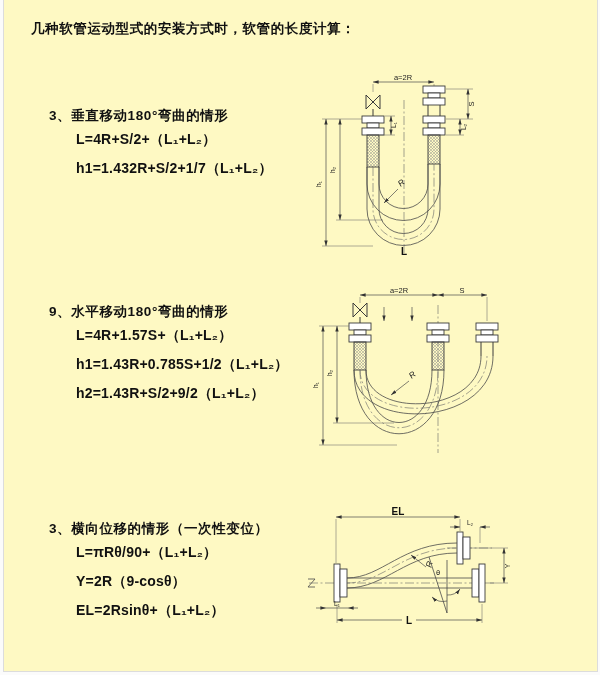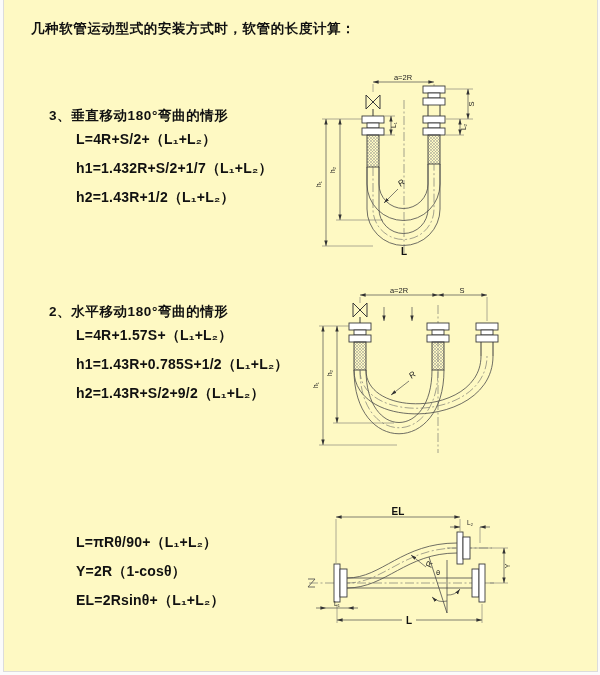--- a/index.html
+++ b/index.html
@@ -38,21 +38,20 @@
 <body>
 
 <div class="page">
 
   <div class="title">几种软管运动型式的安装方式时，软管的长度计算：</div>
 
   <div class="sec" style="left:45px;top:107px;">
     <p class="hd">3、垂直移动180°弯曲的情形</p>
     <p class="frm">L=4R+S/2+（L₁+L₂）</p>
     <p class="frm">h1=1.432R+S/2+1/7（L₁+L₂）</p>
-    <p class="frm">h2=1.43R+1/2（L₁+L₂）</p>
   </div>
 
   <svg class="dg" style="left:307px;top:72px;" width="270" height="185" viewBox="0 0 270 185">
     <defs>
       <marker id="ar1" markerWidth="9" markerHeight="7" refX="8" refY="3" orient="auto-start-reverse">
         <path d="M0,0.6 L8,3 L0,5.4 Z" fill="#333"></path>
       </marker>
       <pattern id="ht1" width="3" height="3" patternUnits="userSpaceOnUse">
         <path d="M0,3 L3,0 M0,0 L3,3" stroke="#888" stroke-width="0.45"></path>
       </pattern>
@@ -135,21 +134,21 @@
 
     <g>
       <line class="dim" x1="87" y1="117" x2="73" y2="131" marker-end="url(#ar1)"></line>
       <text class="tr" x="92" y="113" transform="rotate(-40 92 113)" text-anchor="middle">R</text>
     </g>
 
     <text class="tl" x="93" y="183" text-anchor="middle">L</text>
   </svg>
 
   <div class="sec" style="left:45px;top:303px;">
-    <p class="hd">2、水平移动180°弯曲的情形</p>
+    <p class="hd">9、水平移动180°弯曲的情形</p>
     <p class="frm">L=4R+1.57S+（L₁+L₂）</p>
     <p class="frm">h1=1.43R+0.785S+1/2（L₁+L₂）</p>
     <p class="frm">h2=1.43R+S/2+9/2（L₁+L₂）</p>
   </div>
 
   <svg class="dg" style="left:305px;top:283px;" width="285" height="180" viewBox="0 0 285 180">
     <defs>
       <marker id="ar2" markerWidth="9" markerHeight="7" refX="8" refY="3" orient="auto-start-reverse">
         <path d="M0,0.6 L8,3 L0,5.4 Z" fill="#333"></path>
       </marker>
@@ -222,22 +221,23 @@
       <text class="ts" x="23" y="90" transform="rotate(-90 23 90)" text-anchor="middle">h₂</text>
     </g>
 
     <g>
       <line class="dim" x1="100" y1="98" x2="82" y2="112" marker-end="url(#ar2)"></line>
       <text class="tr" x="105" y="94" transform="rotate(-40 105 94)" text-anchor="middle">R</text>
     </g>
   </svg>
 
   <div class="sec" style="left:45px;top:520px;">
+    <p class="hd">3、横向位移的情形（一次性变位）</p>
     <p class="frm">L=πRθ/90+（L₁+L₂）</p>
-    <p class="frm">Y=2R（1-cosθ）</p>
+    <p class="frm">Y=2R（9-cosθ）</p>
     <p class="frm">EL=2Rsinθ+（L₁+L₂）</p>
   </div>
 
   <svg class="dg" style="left:300px;top:505px;" width="292" height="128" viewBox="0 0 292 128">
     <defs>
       <marker id="ar3" markerWidth="9" markerHeight="7" refX="8" refY="3" orient="auto-start-reverse">
         <path d="M0,0.6 L8,3 L0,5.4 Z" fill="#333"></path>
       </marker>
     </defs>
 

